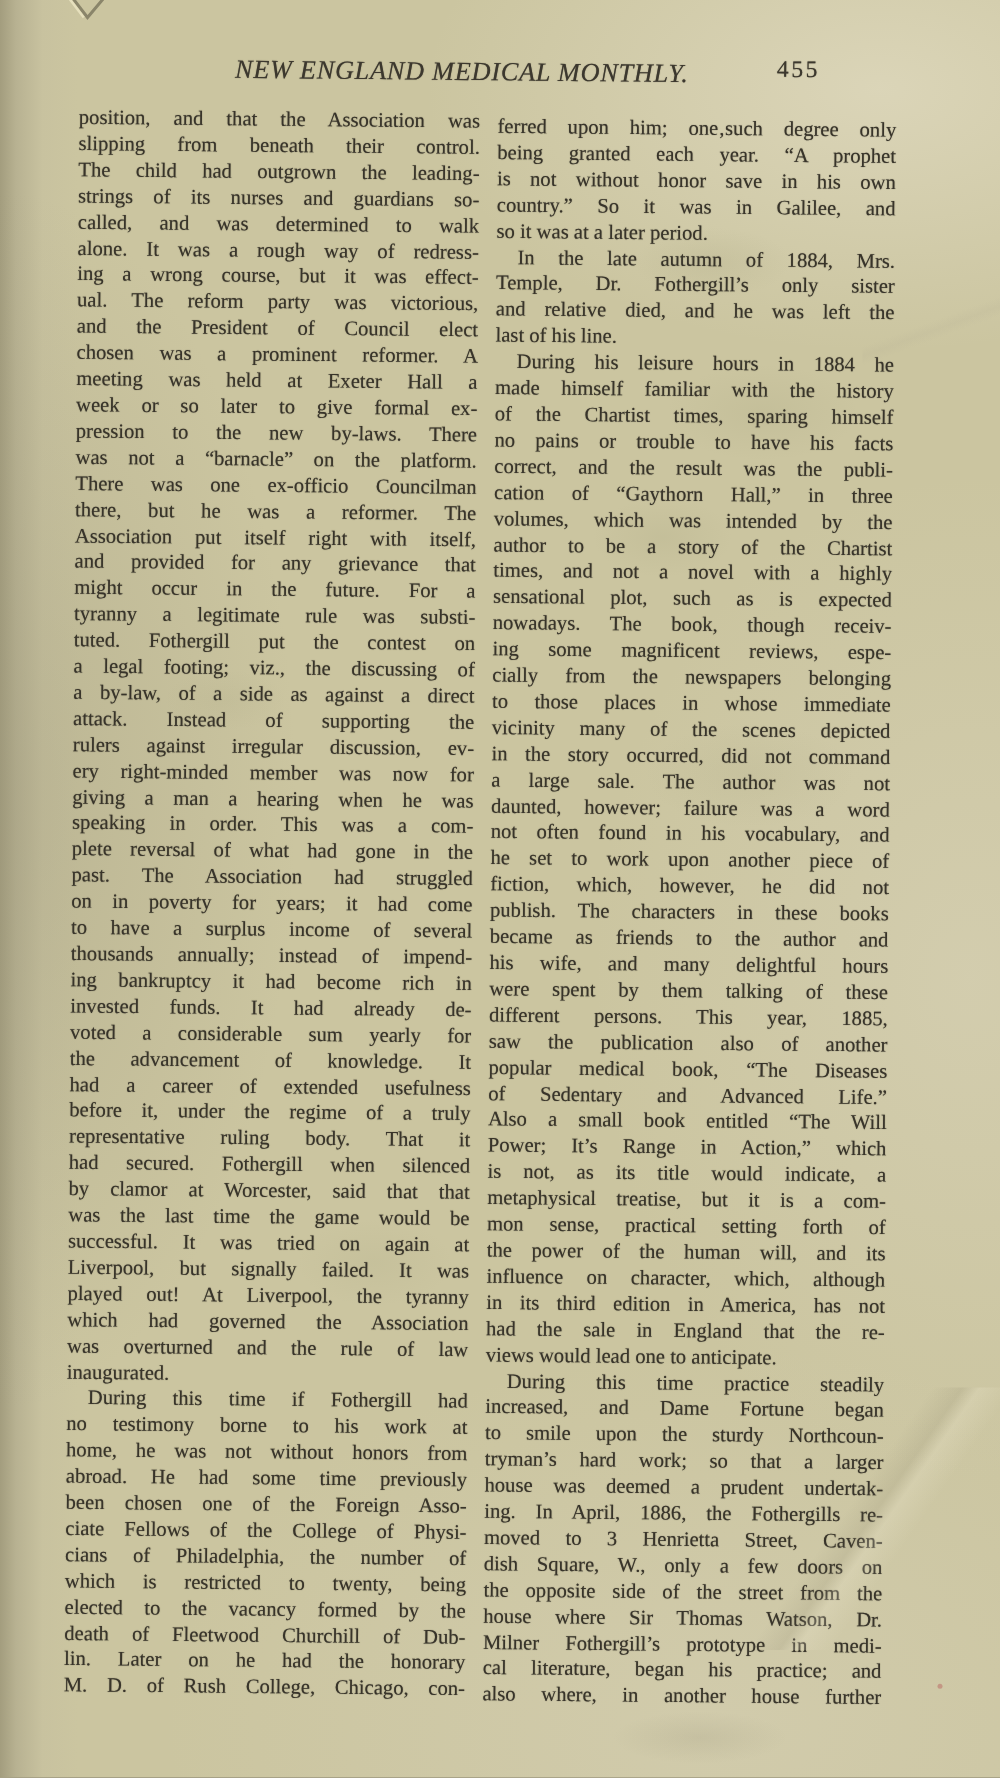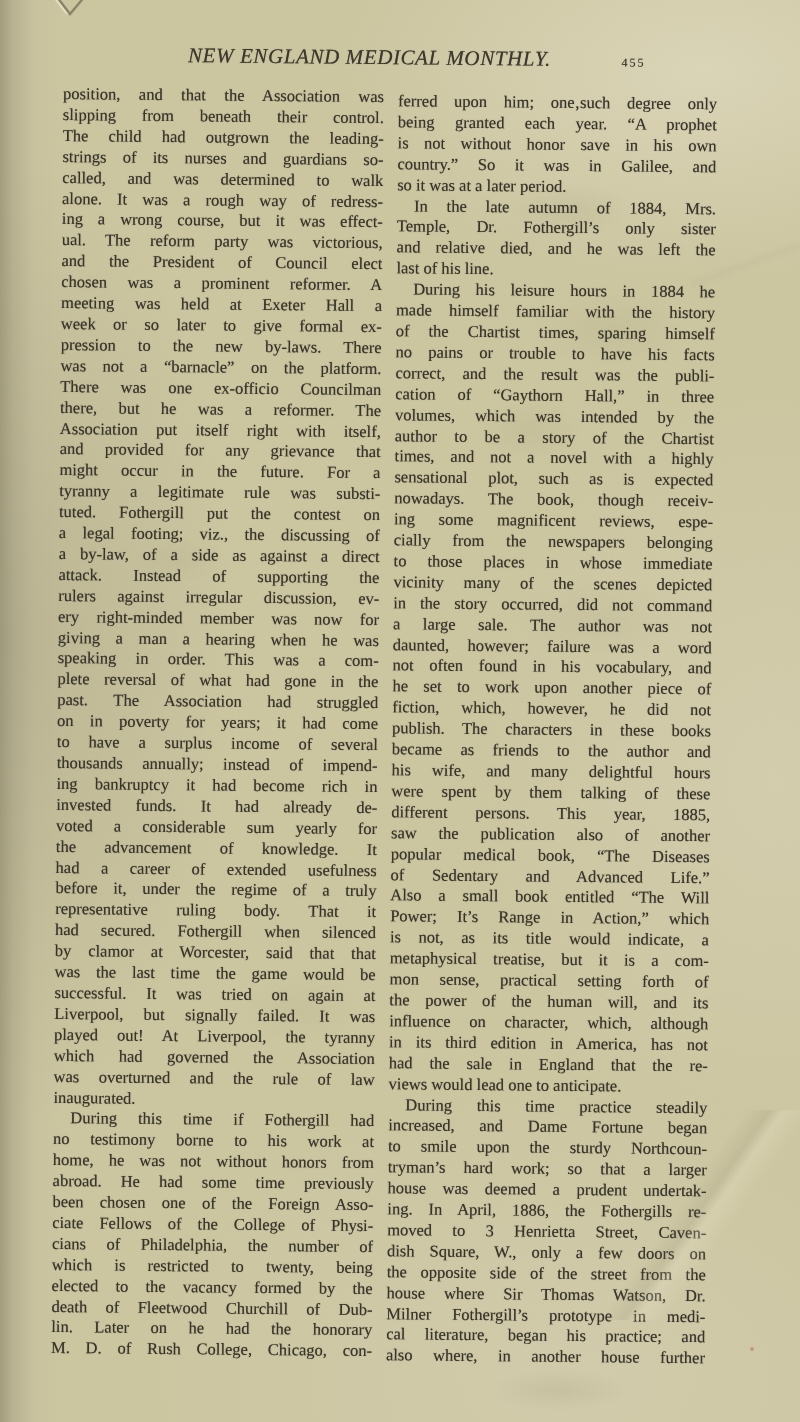--- a/index.html
+++ b/index.html
@@ -26,21 +26,21 @@
       radial-gradient(ellipse 70px 35px at 180px 560px, rgba(137,137,98,0.07), transparent 70%),
       radial-gradient(ellipse 100px 30px at 560px 1390px, rgba(120,115,90,0.12), transparent 70%);
   }
   .rot{position:absolute;inset:0;transform:rotate(0.55deg);transform-origin:60px 0;}
   .hdr-title{
     position:absolute;left:120px;top:42px;width:500px;text-align:center;
     font-style:italic;font-size:21px;letter-spacing:0.6px;color:#3c382e;
     text-shadow:0 0 0.8px rgba(58,54,44,0.7);white-space:nowrap;
   }
   .hdr-num{
-    position:absolute;left:622px;top:50px;font-size:12px;letter-spacing:2px;
+    position:absolute;left:622px;top:40px;font-size:19px;letter-spacing:2px;
     color:#3c382e;text-shadow:0 0 0.8px rgba(58,54,44,0.7);
   }
   .col{
     position:absolute;color:#38342a;font-size:16.5px;
     text-shadow:0 0 0.9px rgba(56,52,42,0.65);
   }
   .col-left{left:64px;top:84px;width:321px;}
   .col-right{left:399px;top:88px;width:319px;}
   .ln{height:20.92px;text-align:justify;text-align-last:justify;overflow:visible;}
   .ln.e{text-align-last:left;}

